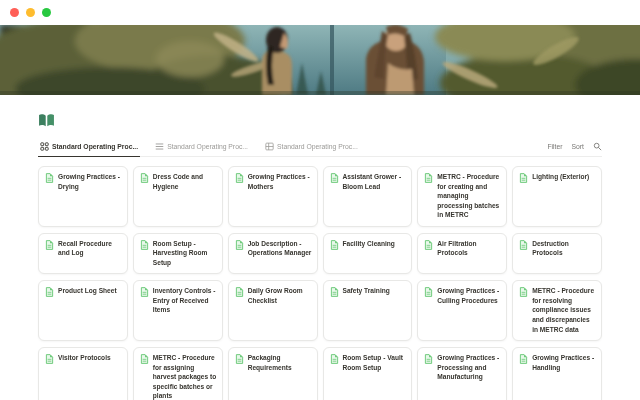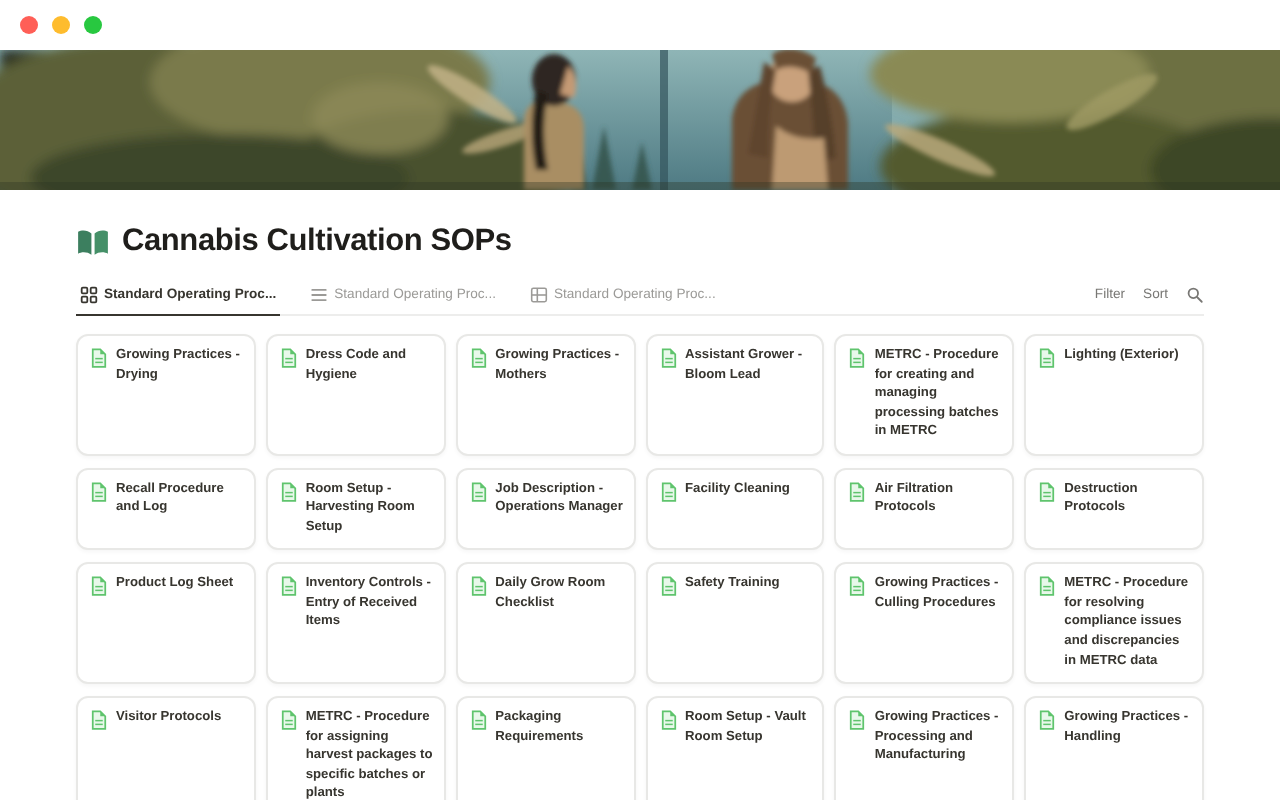--- a/index.html
+++ b/index.html
@@ -118,21 +118,20 @@
     </svg>
   </div>
 
   <div class="content">
 
     <div class="title-row">
       <svg width="17" height="17" viewBox="0 0 32 32">
         <path d="M14.5 7 C11 3.5 5 3.5 2 5.5 V26 C5 24 11 24 14.5 27 Z" fill="#3c7f5f"></path>
         <path d="M17.5 7 C21 3.5 27 3.5 30 5.5 V26 C27 24 21 24 17.5 27 Z" fill="#459068"></path>
       </svg>
-      <span class="page-title">Cannabis Cultivation SOPs</span>
     </div>
 
     <div class="tabbar">
 
       <div class="tab active">
         <svg width="9" height="9" viewBox="0 0 16 16">
           <g fill="none" stroke="#37352f" stroke-width="1.6">
             <rect x="1.5" y="1.5" width="5" height="5" rx="1"></rect>
             <rect x="9.5" y="1.5" width="5" height="5" rx="1"></rect>
             <rect x="1.5" y="9.5" width="5" height="5" rx="1"></rect>

